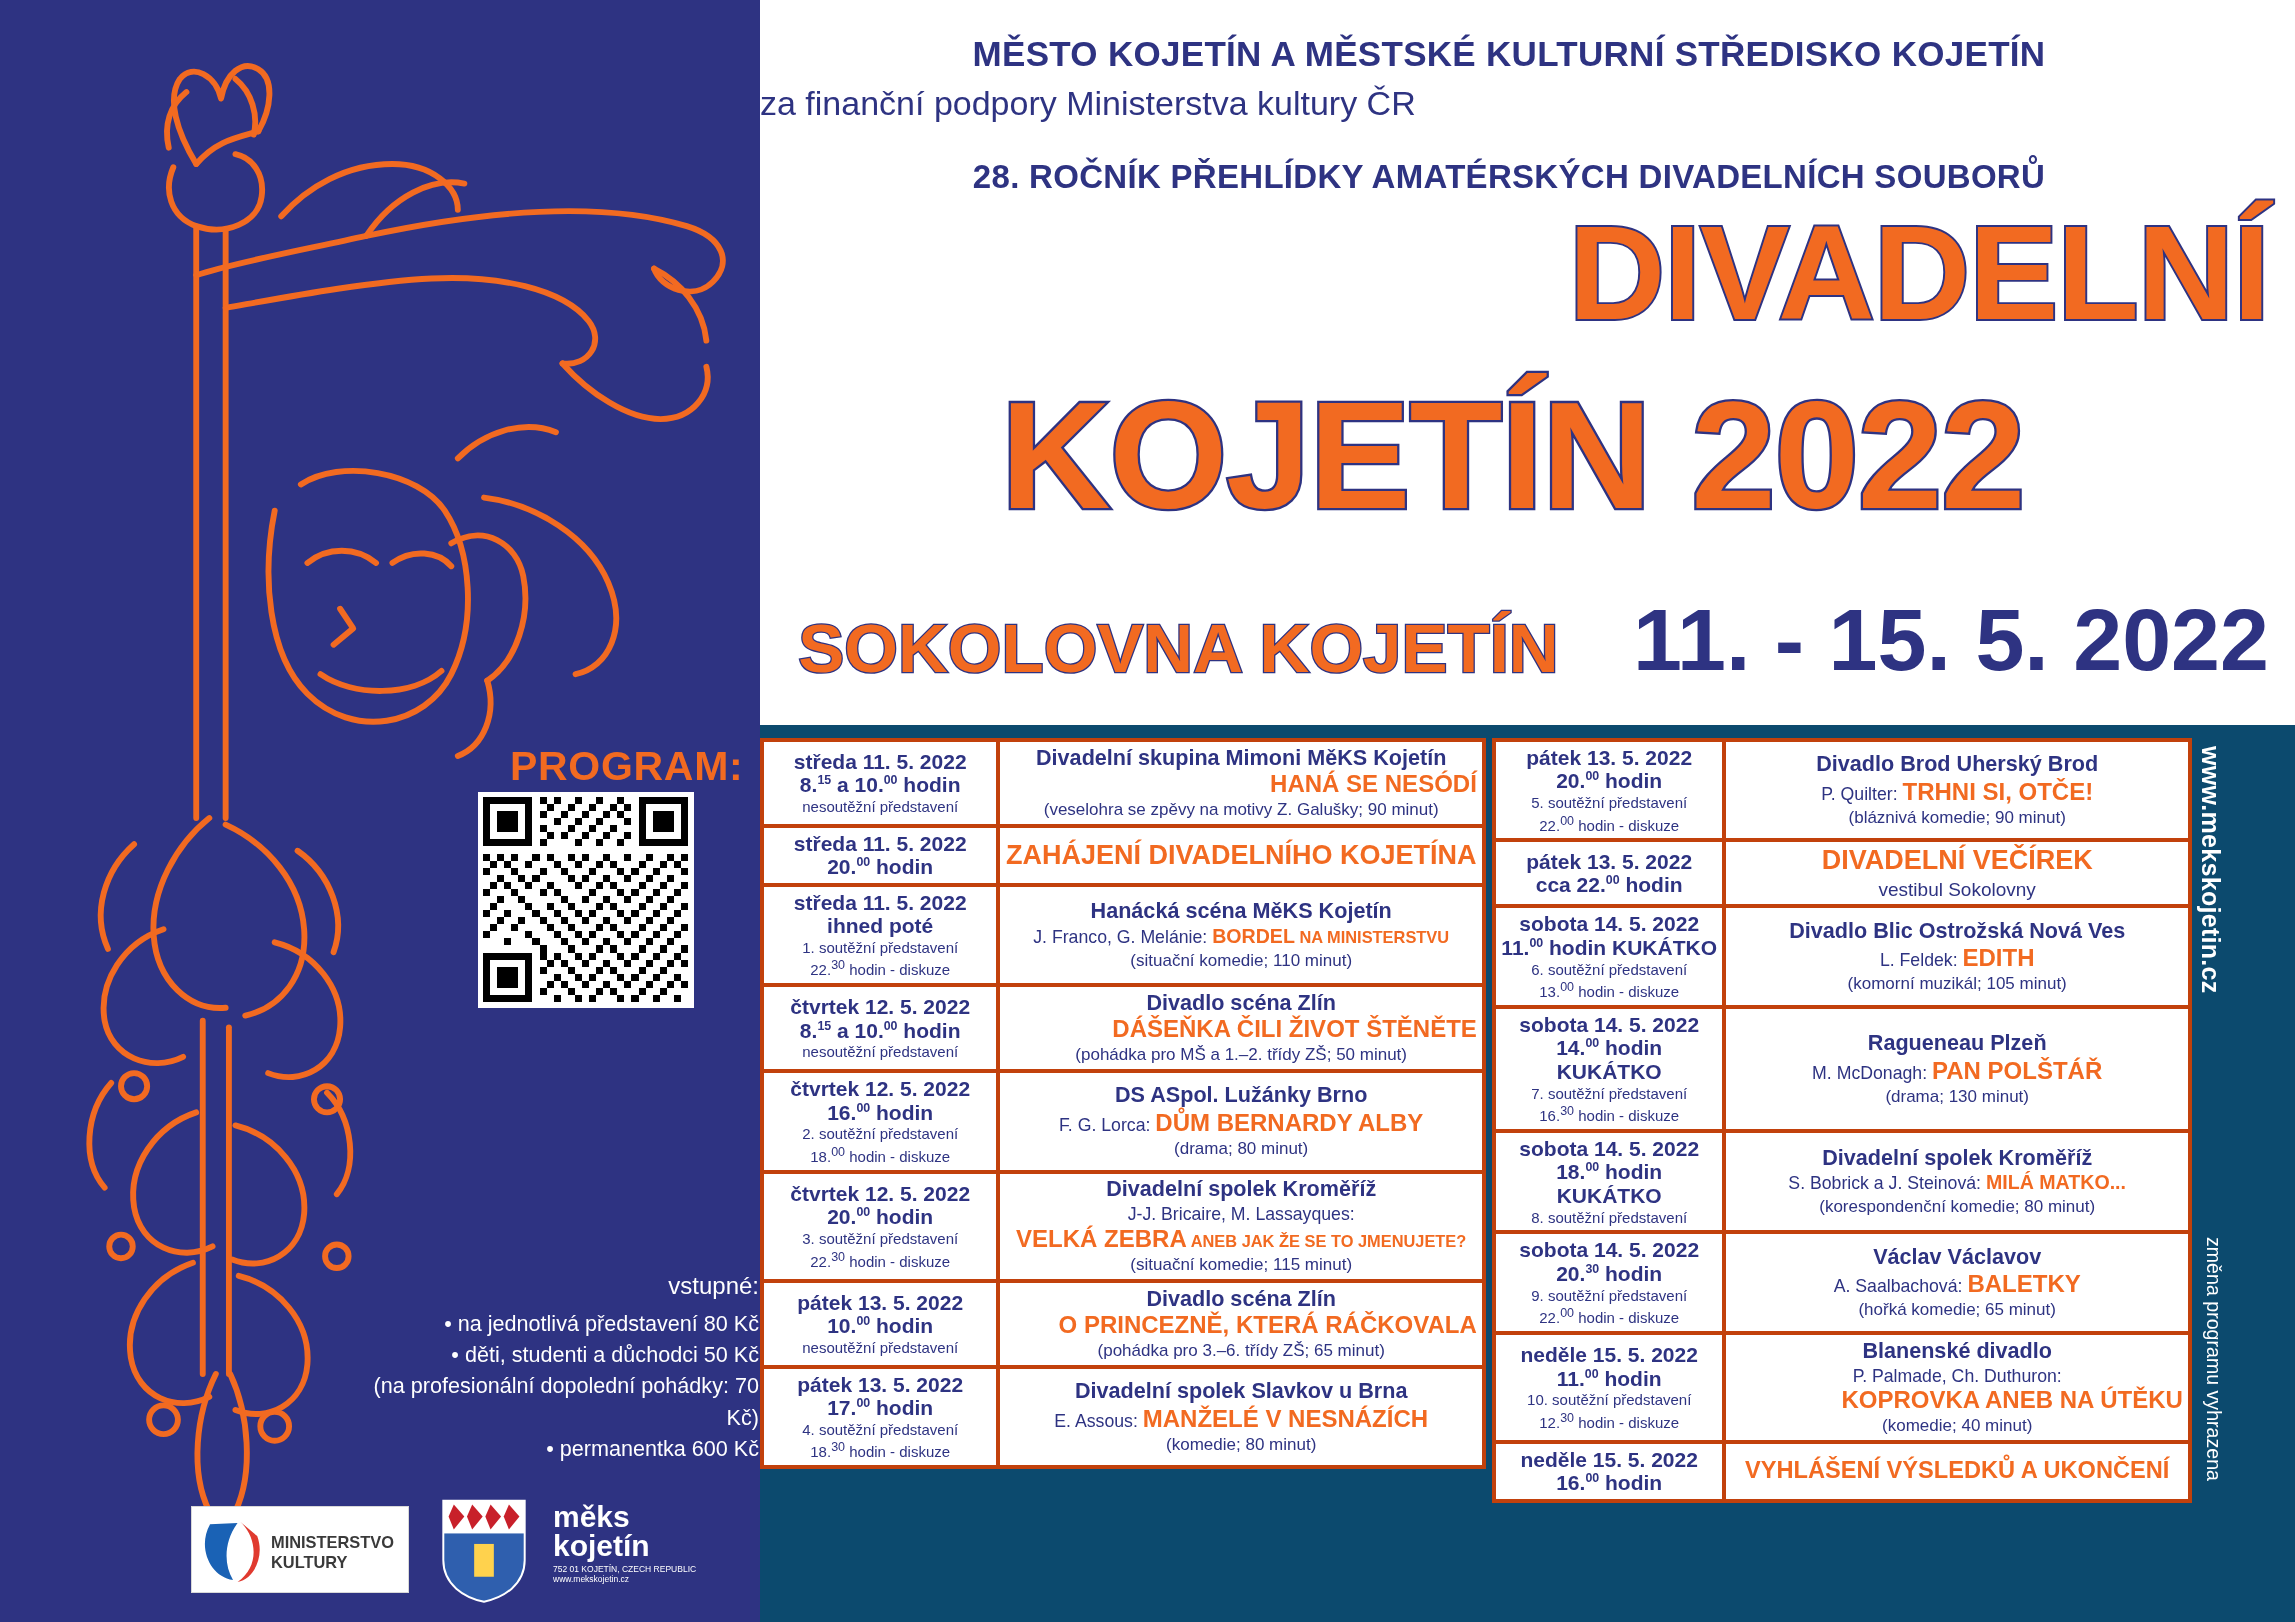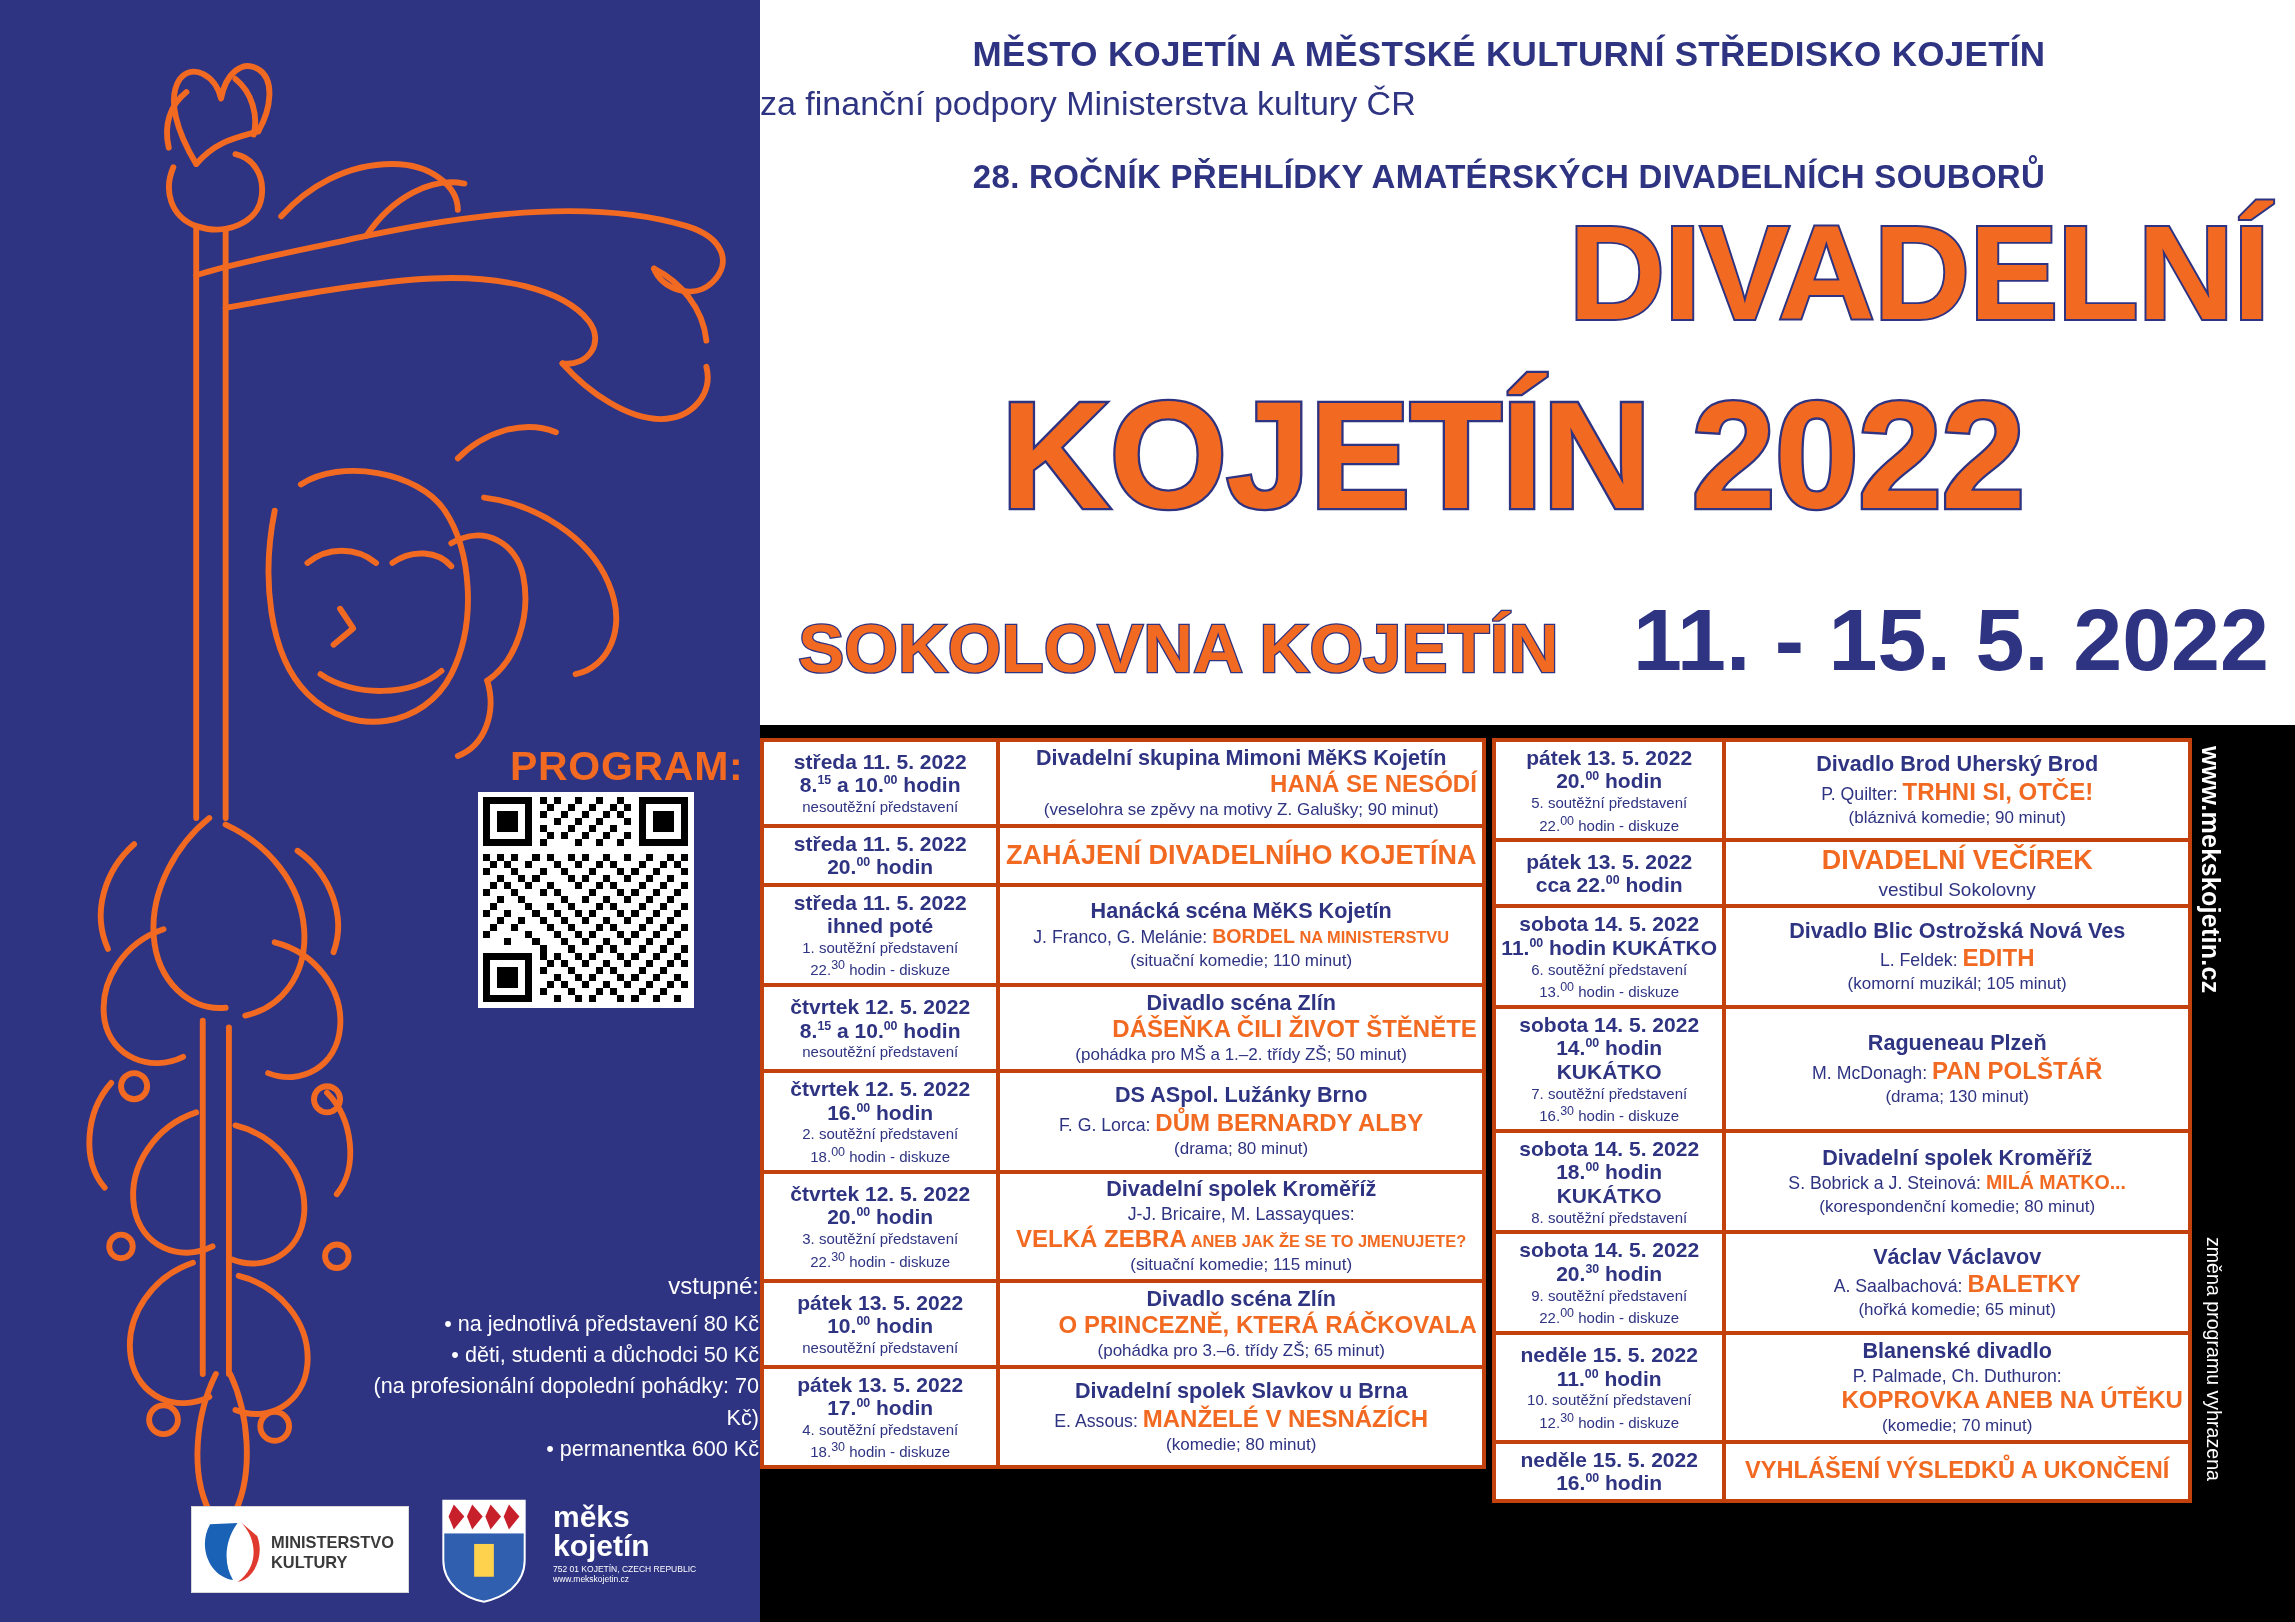--- a/index.html
+++ b/index.html
@@ -7,21 +7,21 @@
     padding: 0;
     background: #ffffff;
   }
   body {
     font-family: "Liberation Sans", sans-serif;
   }
   .poster {
     position: relative;
     width: 2295px;
     height: 1623px;
-    background: #000000;
+    background: #0c4a6e;
     overflow: hidden;
   }
 
   
   .left-col {
     position: absolute;
     left: 0; top: 0;
     width: 760px;
     height: 1623px;
     background: #2e3382;
@@ -840,21 +840,21 @@
           <td class="when">
             <div class="w-date">neděle 15. 5. 2022</div>
             <div class="w-date">11.<sup>00</sup> hodin</div>
             <div class="w-note">10. soutěžní představení</div>
             <div class="w-note">12.<sup>30</sup> hodin - diskuze</div>
           </td>
           <td class="what">
             <div class="p-group">Blanenské divadlo</div>
             <div class="p-author">P. Palmade, Ch. Duthuron:</div>
             <div class="p-title">KOPROVKA ANEB NA ÚTĚKU</div>
-            <div class="p-genre">(komedie; 70 minut)</div>
+            <div class="p-genre">(komedie; 40 minut)</div>
           </td>
         </tr>
         <tr>
           <td class="when">
             <div class="w-date">neděle 15. 5. 2022</div>
             <div class="w-date">16.<sup>00</sup> hodin</div>
           </td>
           <td class="what">
             <div class="special sm">VYHLÁŠENÍ VÝSLEDKŮ A UKONČENÍ</div>
           </td>

